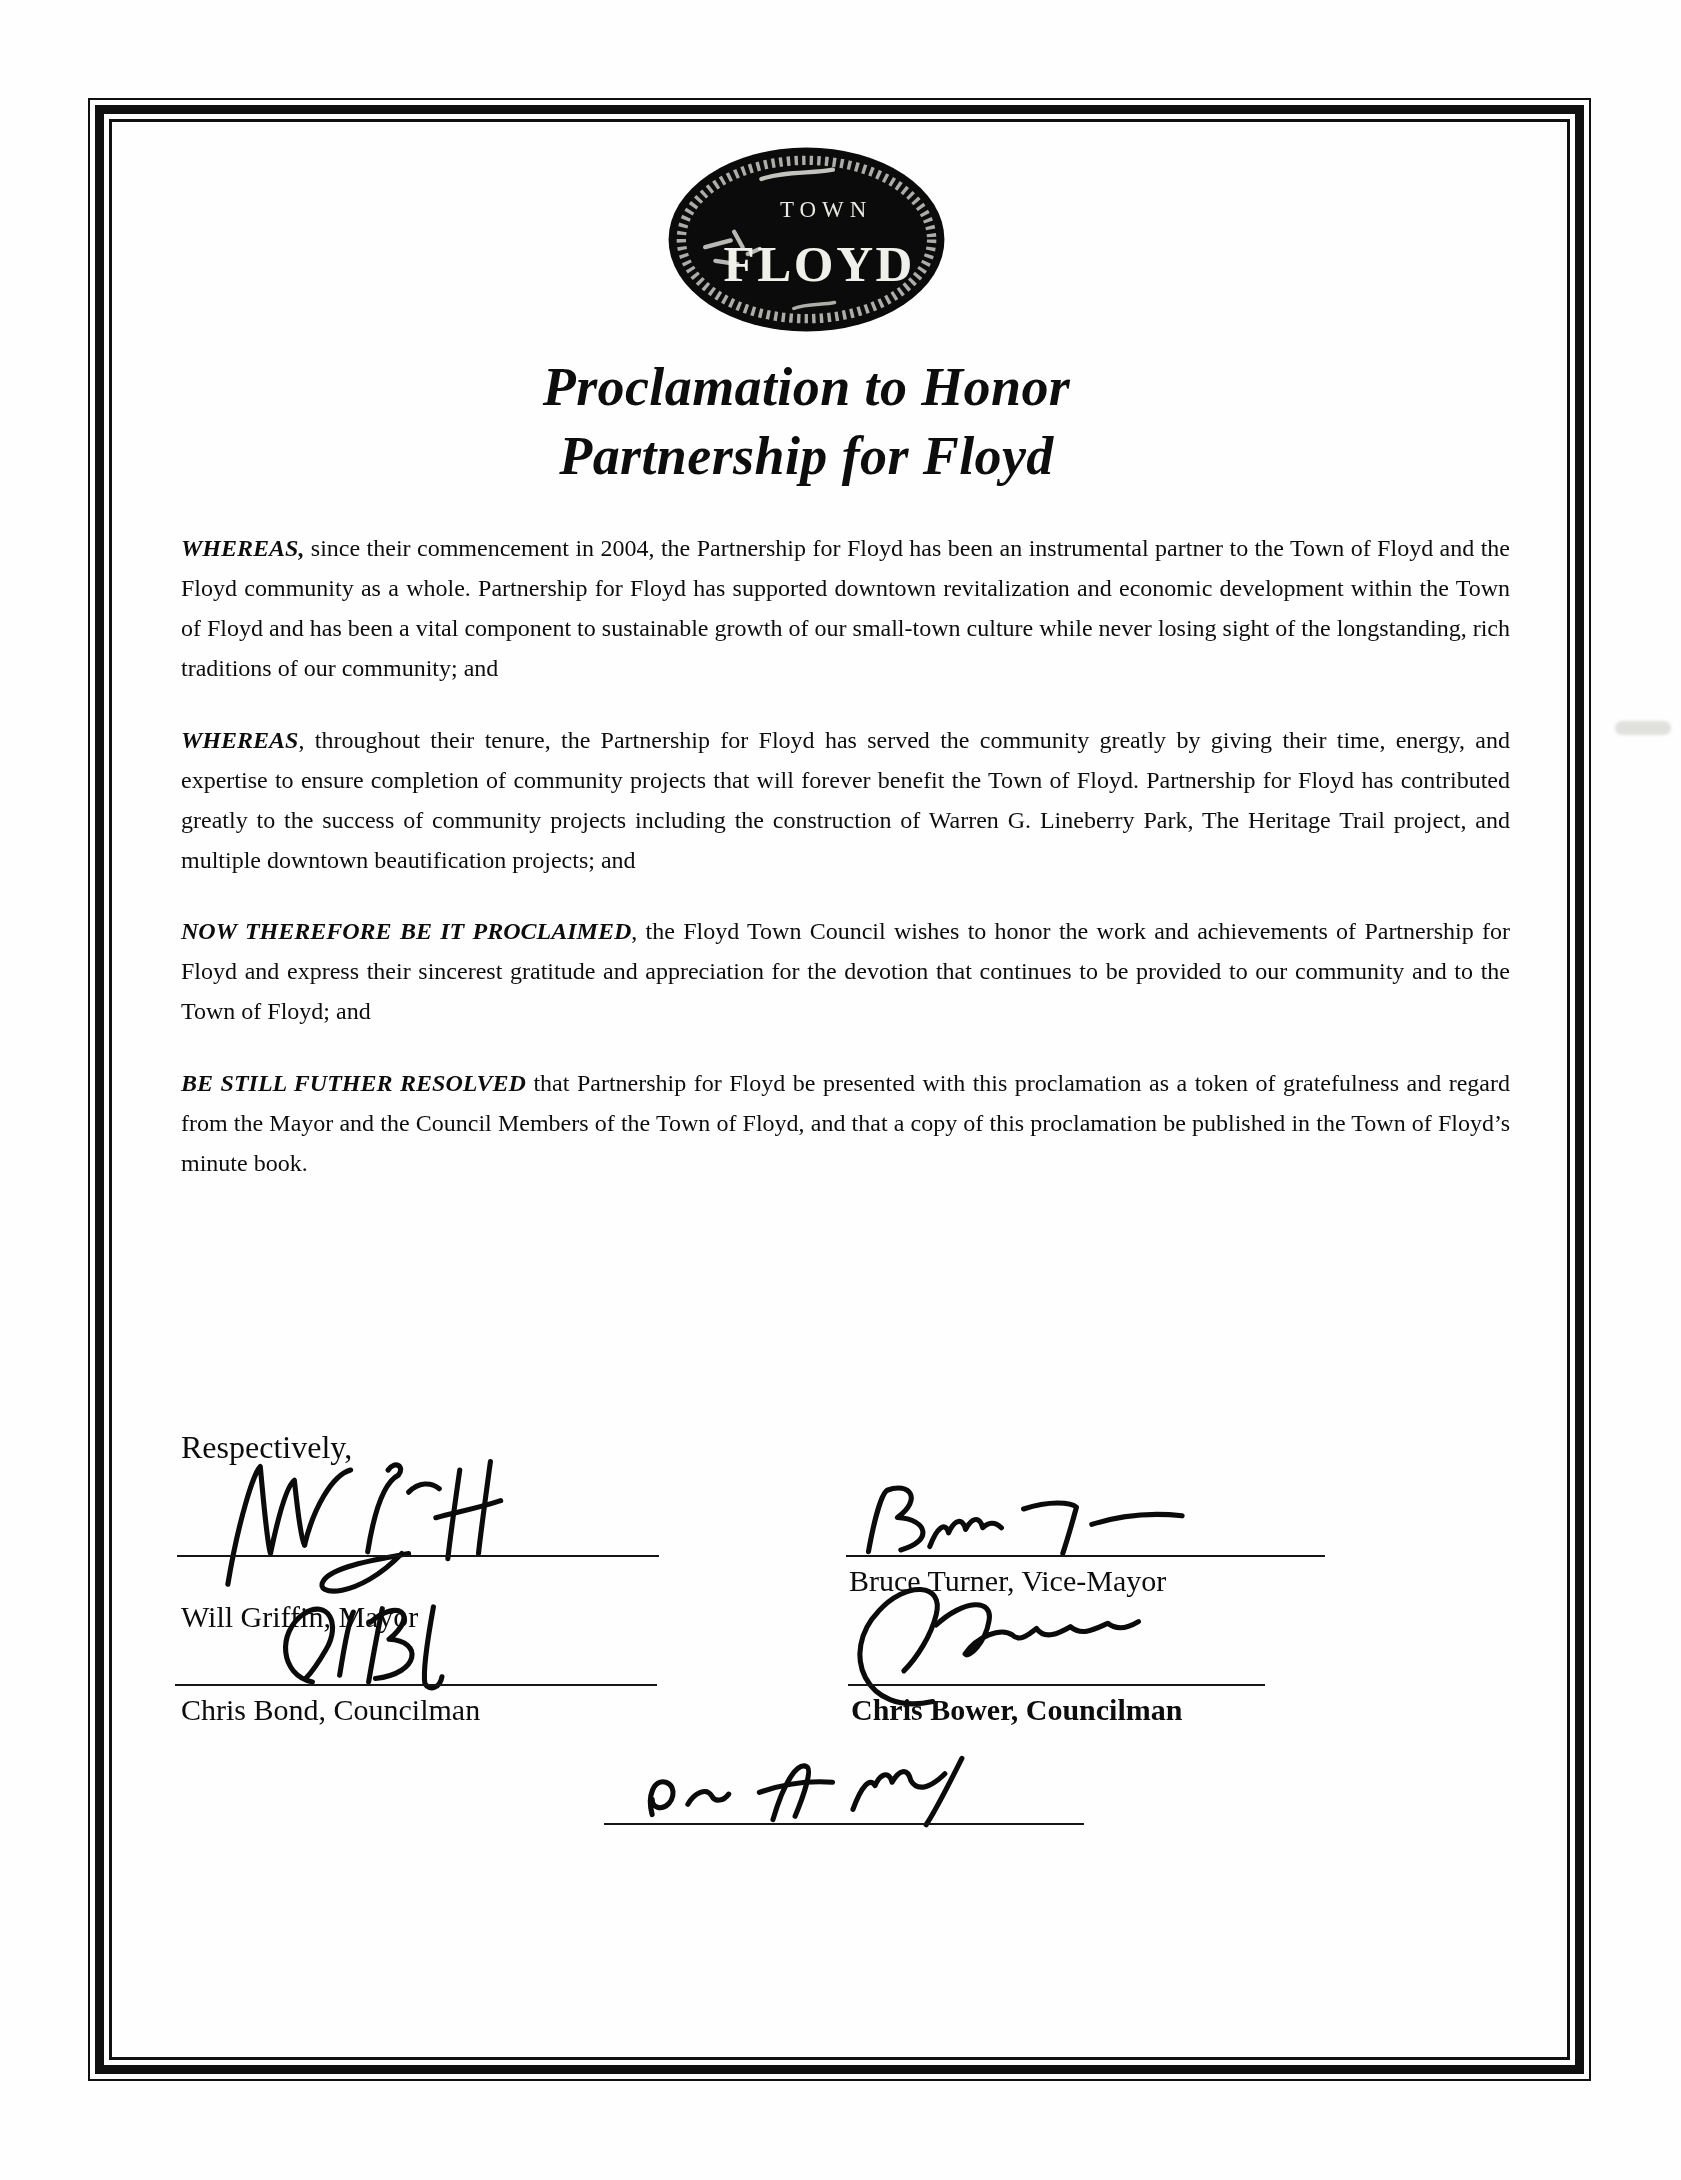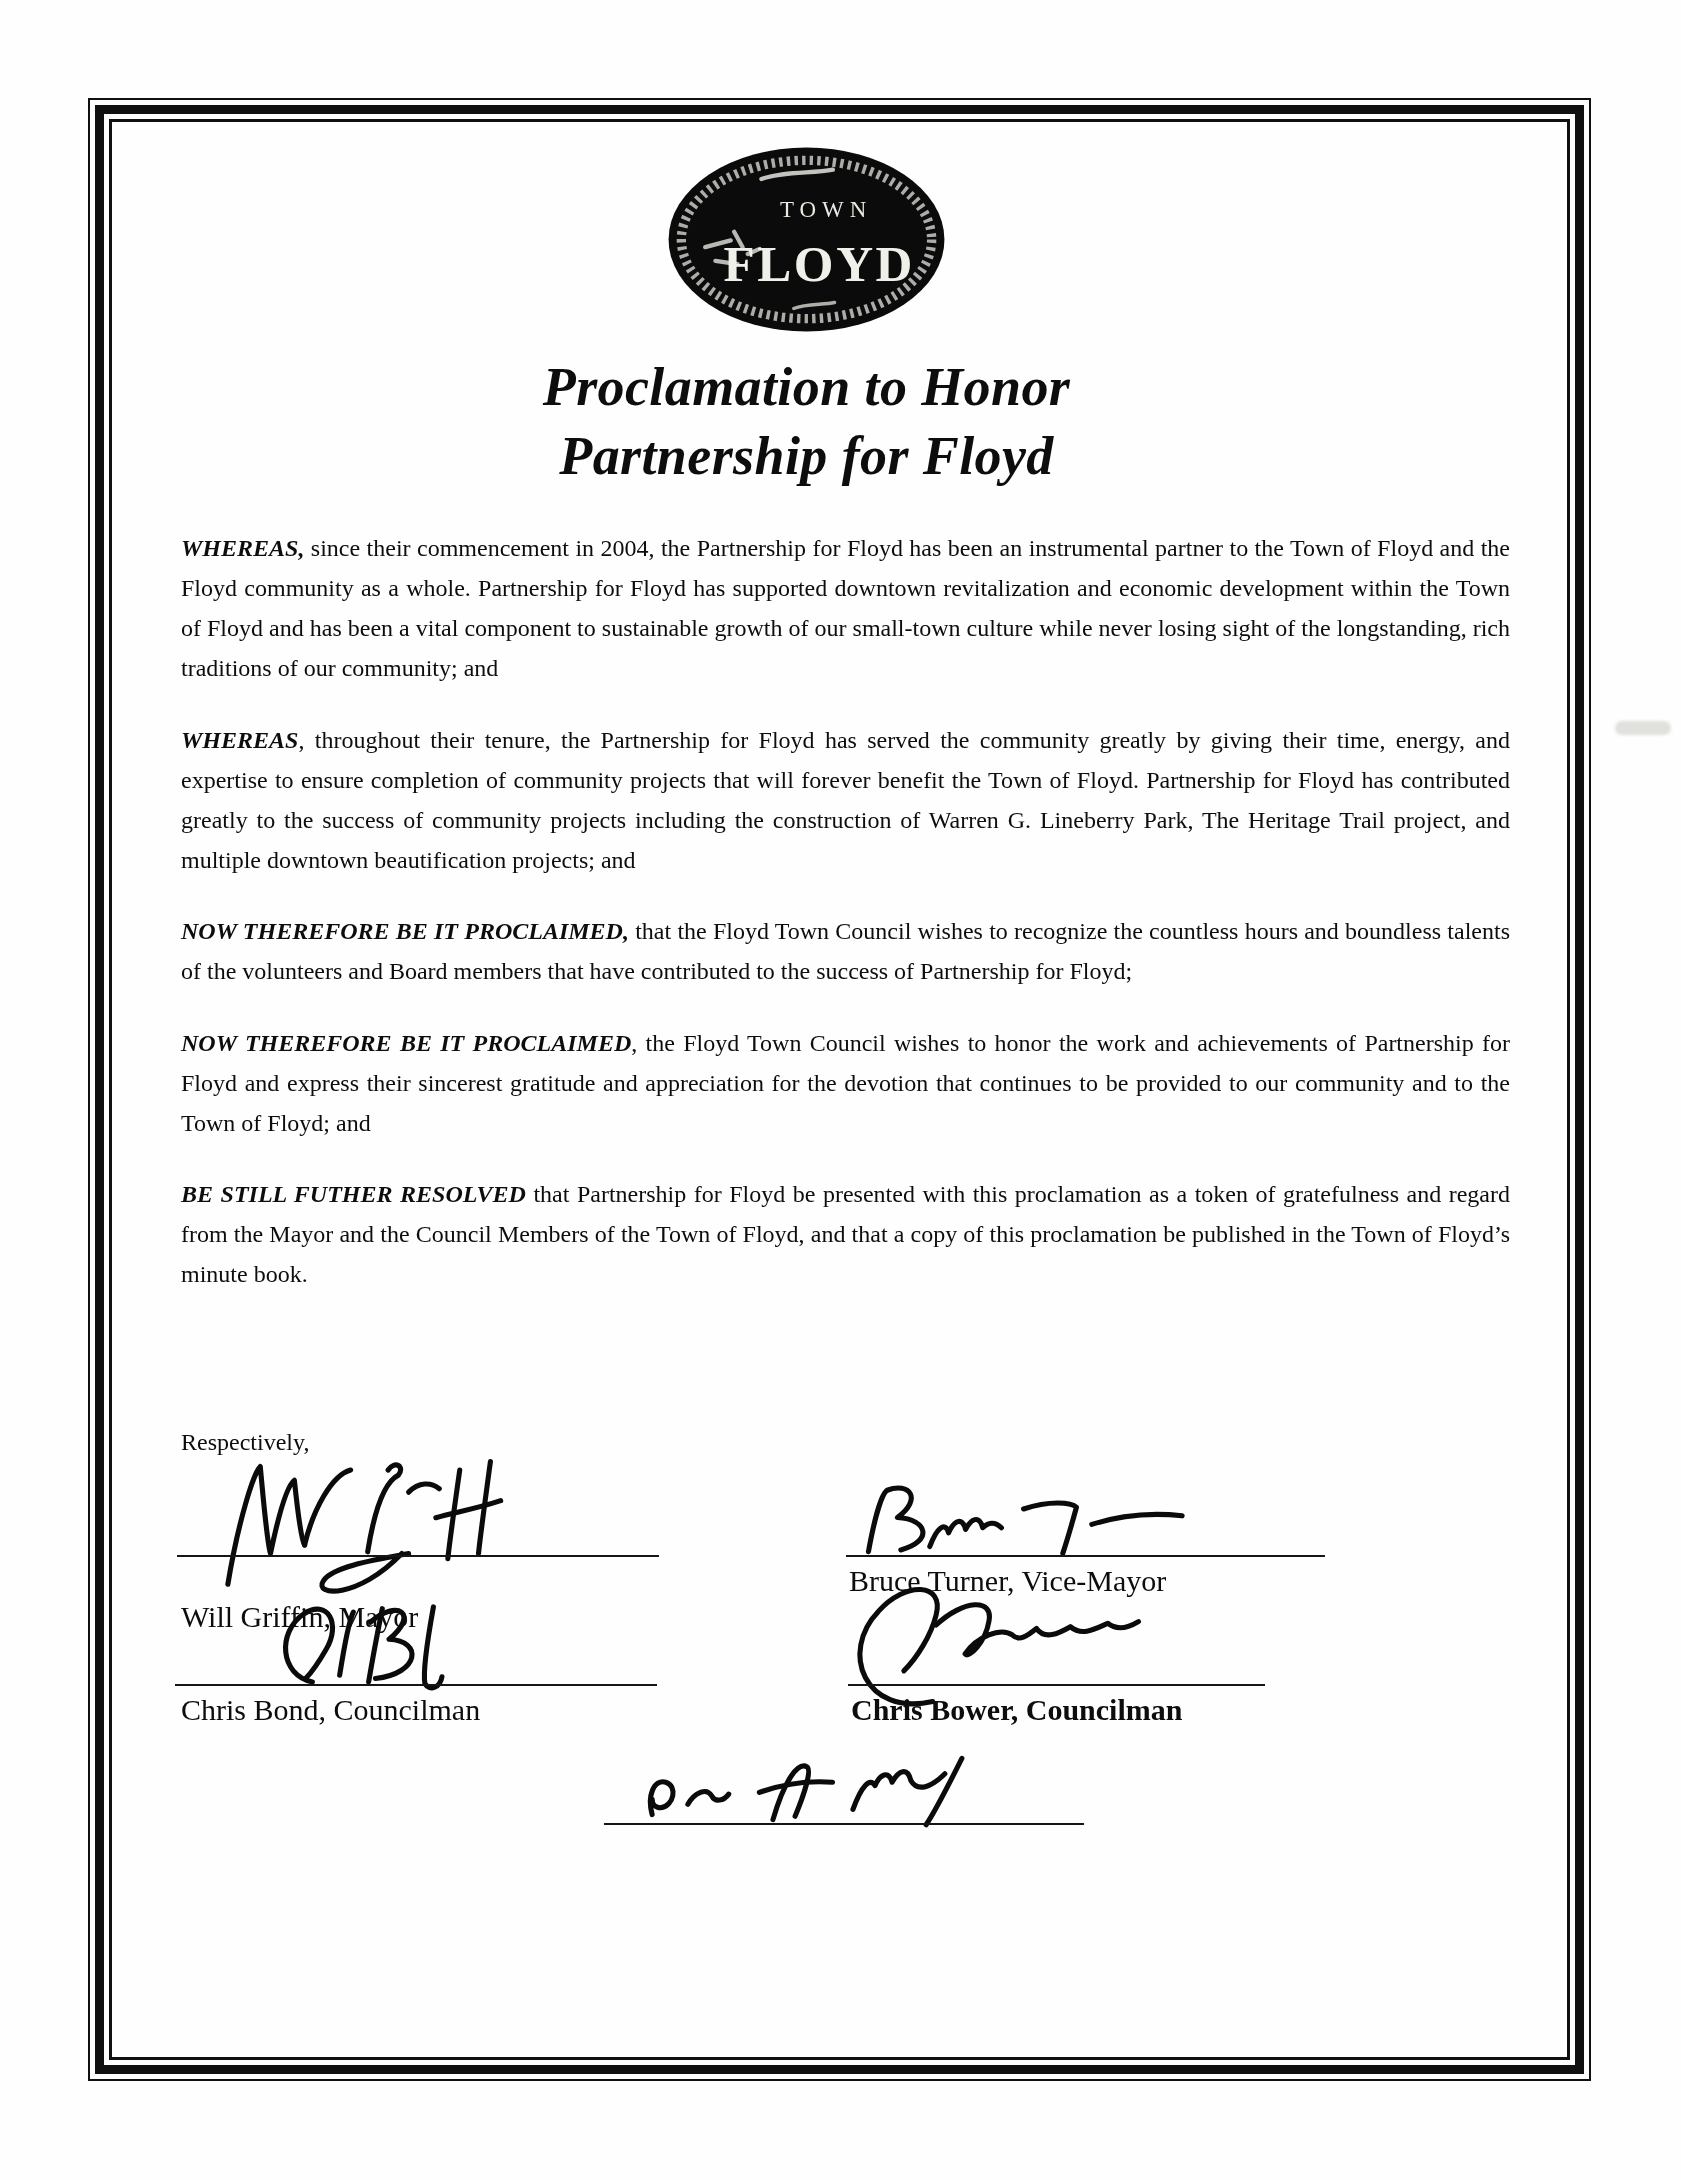--- a/index.html
+++ b/index.html
@@ -54,21 +54,21 @@
     width: 1329px;
     font-size: 24px;
     line-height: 40px;
     text-align: justify;
   }
   .doc-body p { margin: 0 0 31.5px 0; }
   .lead { font-weight: bold; font-style: italic; }
   .closing {
     position: absolute;
     left: 181px; top: 1429px;
-    font-size: 24px;
+    font-size: 32px;
   }
   .sig-line {
     position: absolute;
     border-top: 2.6px solid #161616;
     height: 0;
   }
   .sig-name {
     position: absolute;
     font-size: 30px;
     white-space: nowrap;
@@ -118,21 +118,20 @@
   </div>
 
   <div class="center-block doc-title">
     <div>Proclamation to Honor</div>
     <div>Partnership for Floyd</div>
   </div>
 
   <div class="doc-body">
     <p><span class="lead">WHEREAS,</span><span> since their commencement in 2004, the Partnership for Floyd has been an instrumental partner to the Town of Floyd and the Floyd community as a whole. Partnership for Floyd has supported downtown revitalization and economic development within the Town of Floyd and has been a vital component to sustainable growth of our small-town culture while never losing sight of the longstanding, rich traditions of our community; and</span></p>
     <p><span class="lead">WHEREAS</span><span>, throughout their tenure, the Partnership for Floyd has served the community greatly by giving their time, energy, and expertise to ensure completion of community projects that will forever benefit the Town of Floyd. Partnership for Floyd has contributed greatly to the success of community projects including the construction of Warren G. Lineberry Park, The Heritage Trail project, and multiple downtown beautification projects; and</span></p>
-    <p><span class="lead">NOW THEREFORE BE IT PROCLAIMED,</span><span> that the Floyd Town Council wishes to recognize the countless hours and boundless talents of the volunteers and Board members that have contributed to the success of Partnership for Floyd;</span></p>
     <p><span class="lead">NOW THEREFORE BE IT PROCLAIMED</span><span>, the Floyd Town Council wishes to honor the work and achievements of Partnership for Floyd and express their sincerest gratitude and appreciation for the devotion that continues to be provided to our community and to the Town of Floyd; and</span></p>
     <p><span class="lead">BE STILL FUTHER RESOLVED</span><span> that Partnership for Floyd be presented with this proclamation as a token of gratefulness and regard from the Mayor and the Council Members of the Town of Floyd, and that a copy of this proclamation be published in the Town of Floyd’s minute book.</span></p>
   </div>
 
   <div class="closing">Respectively,</div>
 
   <svg class="sig-svg" style="left:204px; top:1441px;" width="341" height="162" viewBox="0 0 400 190">
     <path d="M28,168 C40,95 58,38 66,30 C70,72 74,120 78,132 C88,84 98,52 106,46 C110,84 114,116 118,122"></path>
     <path d="M118,122 C128,80 150,40 172,34"></path>
     <path d="M192,130 C200,80 212,48 228,40 C236,30 224,22 216,34"></path>

